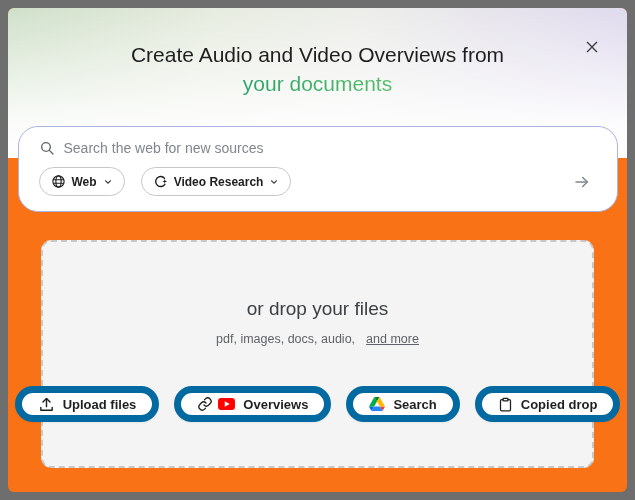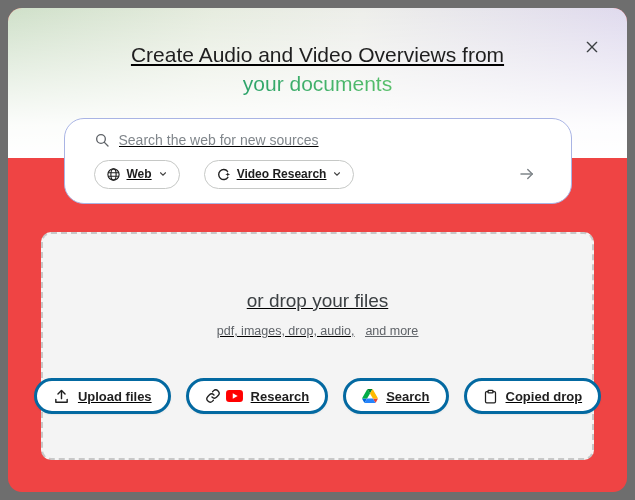--- a/index.html
+++ b/index.html
@@ -1,21 +1,21 @@
 <!DOCTYPE html>
 <html style="--accent-gradient-start: #2da36a; --accent-gradient-end: #57bf6a; --search-border: #a9b4e4; --youtube-red: #ff0000; --drive-blue: #2684fc; --drive-green: #00ac47; --drive-yellow: #ffba00;"><head>
 <meta charset="utf-8">
 <style>
   * { margin:0; padding:0; box-sizing:border-box; }
   html, body { width:635px; height:500px; }
   body { font-family:"Liberation Sans", sans-serif; -webkit-font-smoothing:antialiased; }
 
   .screen { position:relative; width:635px; height:500px; background:#6e6e6e; overflow:hidden; }
 
-  .modal { position:absolute; inset:8px; background:#ef4444; border-radius:14px; overflow:hidden;text-decoration:underline; }
+  .modal { position:absolute; inset:8px; background:#f97316; border-radius:6px; overflow:hidden; }
 
   .header-gradient {
     position:absolute; top:0; left:0; right:0; height:150px; pointer-events:none;
     background:
       linear-gradient(to bottom, rgba(255,255,255,0) 0%, rgba(255,255,255,.92) 78%, #ffffff 100%),
       linear-gradient(100deg, #cfe0c9 0%, #e6ecdf 32%, #edeeea 55%, #ded8ee 100%);
   }
 
   .content { position:relative; z-index:2; height:100%; }
 
@@ -24,46 +24,46 @@
     background:transparent; border:none; cursor:pointer; z-index:3; border-radius:50%; }
 
   .title { padding-top:32px; text-align:center; font-size:21px; line-height:29px; font-weight:400; color:#1f1f1f; }
   .title .line { display:block; }
   .title .grad {
     display:inline-block;
     background:linear-gradient(90deg, var(--accent-gradient-start, #2da36a), var(--accent-gradient-end, #57bf6a));
     -webkit-background-clip:text; background-clip:text; color:transparent;
   }
 
-  .searchbox { margin:20px auto 0; width:508px; height:86px;
+  .searchbox { margin:28px auto 0; width:600px; height:86px;
     border:1px solid var(--search-border, #a9b4e4); border-radius:20px; background:#fff;
-    padding:13px 29px 11px; }
+    padding:13px 20px 11px; }
 
   .input-row { display:flex; align-items:center; gap:9px; }
   .search-input { flex:1; border:none; outline:none; font-size:14px; color:#1f1f1f;
     font-family:"Liberation Sans", sans-serif; background:transparent; }
   .search-input::placeholder { color:#80868b; }
 
-  .chips-row { margin-top:11px; display:flex; align-items:center; gap:24px; }
+  .chips-row { margin-top:11px; display:flex; gap:16px; }
   .chip { display:inline-flex; align-items:center; gap:6px; height:29px; padding:0 11px;
     border:1px solid #c6c8c6; border-radius:15px; background:#fff; cursor:pointer;
     font-size:12px; font-weight:bold; color:#1f1f1f; font-family:"Liberation Sans", sans-serif; }
   .submit-btn { margin-left:auto; background:transparent; border:none; cursor:pointer;
     width:30px; height:30px; display:flex; align-items:center; justify-content:center; }
 
   .dropzone { margin:28px auto 0; width:553px; height:228px; background:#f4f4f4;
     border:2px dashed #c8c8c8; border-radius:10px;
     display:flex; flex-direction:column; align-items:center; padding-top:56px; }
   .dz-heading { font-size:19px; color:#3c4043; font-weight:400; }
   .dz-sub { margin-top:12px; font-size:12.5px; color:#5f6368; }
   .dz-sub .more { text-decoration:underline; margin-left:11px; cursor:pointer; color:#5f6368; }
 
   .dz-buttons { margin-top:40px; display:flex; align-items:center; gap:15px; }
   .pill-btn { display:inline-flex; align-items:center; gap:8px; height:36px; padding:0 16px;
-    background:#fff; border:3px solid #0369a1; border-radius:18px; cursor:pointer;
+    background:#fff; border:7px solid #0369a1; border-radius:18px; cursor:pointer;
     font-size:13px; font-weight:bold; color:#1f1f1f; font-family:"Liberation Sans", sans-serif;
     box-shadow:0 1px 2px rgba(0,0,0,.06); white-space:nowrap; }
   .pill-btn .icons { display:inline-flex; align-items:center; gap:5px; }
   svg { display:block; }
 </style>
 </head>
 <body>
 
 <div class="screen">
   <div class="modal">
@@ -132,21 +132,21 @@
                   <polyline points="13,6 19,12 13,18"></polyline>
               </svg>
             </span>
           </button>
         </div>
       </div>
 
       <div class="dropzone">
         <div class="dz-heading">or drop your files</div>
         <div class="dz-sub">
-          <span>pdf, images, drop, audio,</span><span class="more">and more</span>
+          <span>pdf, images, docs, audio,</span><span class="more">and more</span>
         </div>
         <div class="dz-buttons">
 
           <button class="pill-btn">
             <span>
               <svg width="17" height="17" viewBox="0 0 24 24" fill="none" stroke="#1f1f1f" stroke-width="2" stroke-linecap="round" stroke-linejoin="round">
                 <path d="M12 15V4"></path>
                   <polyline points="7,8.5 12,3.5 17,8.5"></polyline>
                   <path d="M4 16v4h16v-4"></path>
               </svg>
@@ -162,21 +162,21 @@
                   <path d="M13.5 10.5a5 5 0 0 0-7.07 0l-2.12 2.12a5 5 0 0 0 7.07 7.07l1.2-1.2"></path>
                 </svg>
               </span>
               <span>
                 <svg width="17" height="12" viewBox="0 0 24 17">
                   <rect x="0" y="0" width="24" height="17" rx="4.5" style="fill:var(--youtube-red, #ff0000)"></rect>
                   <polygon points="9.5,4.6 16.5,8.5 9.5,12.4" fill="#ffffff"></polygon>
                 </svg>
               </span>
             </span>
-            <span>Research</span>
+            <span>Overviews</span>
           </button>
 
           <button class="pill-btn">
             <span>
               <svg width="16" height="14" viewBox="0 0 87.3 78">
                 <path d="m6.6 66.85 3.85 6.65c.8 1.4 1.95 2.5 3.3 3.3l13.75-23.8h-27.5c0 1.55.4 3.1 1.2 4.5z" fill="#0066da"></path>
                 <path d="m43.65 25-13.75-23.8c-1.35.8-2.5 1.9-3.3 3.3l-25.4 44a9.06 9.06 0 0 0 -1.2 4.5h27.5z" fill="#00ac47"></path>
                 <path d="m73.55 76.8c1.35-.8 2.5-1.9 3.3-3.3l1.6-2.75 7.65-13.25c.8-1.4 1.2-2.95 1.2-4.5h-27.5l5.85 11.5z" fill="#ea4335"></path>
                 <path d="m43.65 25 13.75-23.8c-1.35-.8-2.9-1.2-4.5-1.2h-18.5c-1.6 0-3.15.45-4.5 1.2z" fill="#00832d"></path>
                 <path d="m59.8 53h-32.3l-13.75 23.8c1.35.8 2.9 1.2 4.5 1.2h50.8c1.6 0 3.15-.45 4.5-1.2z" fill="#2684fc"></path>

